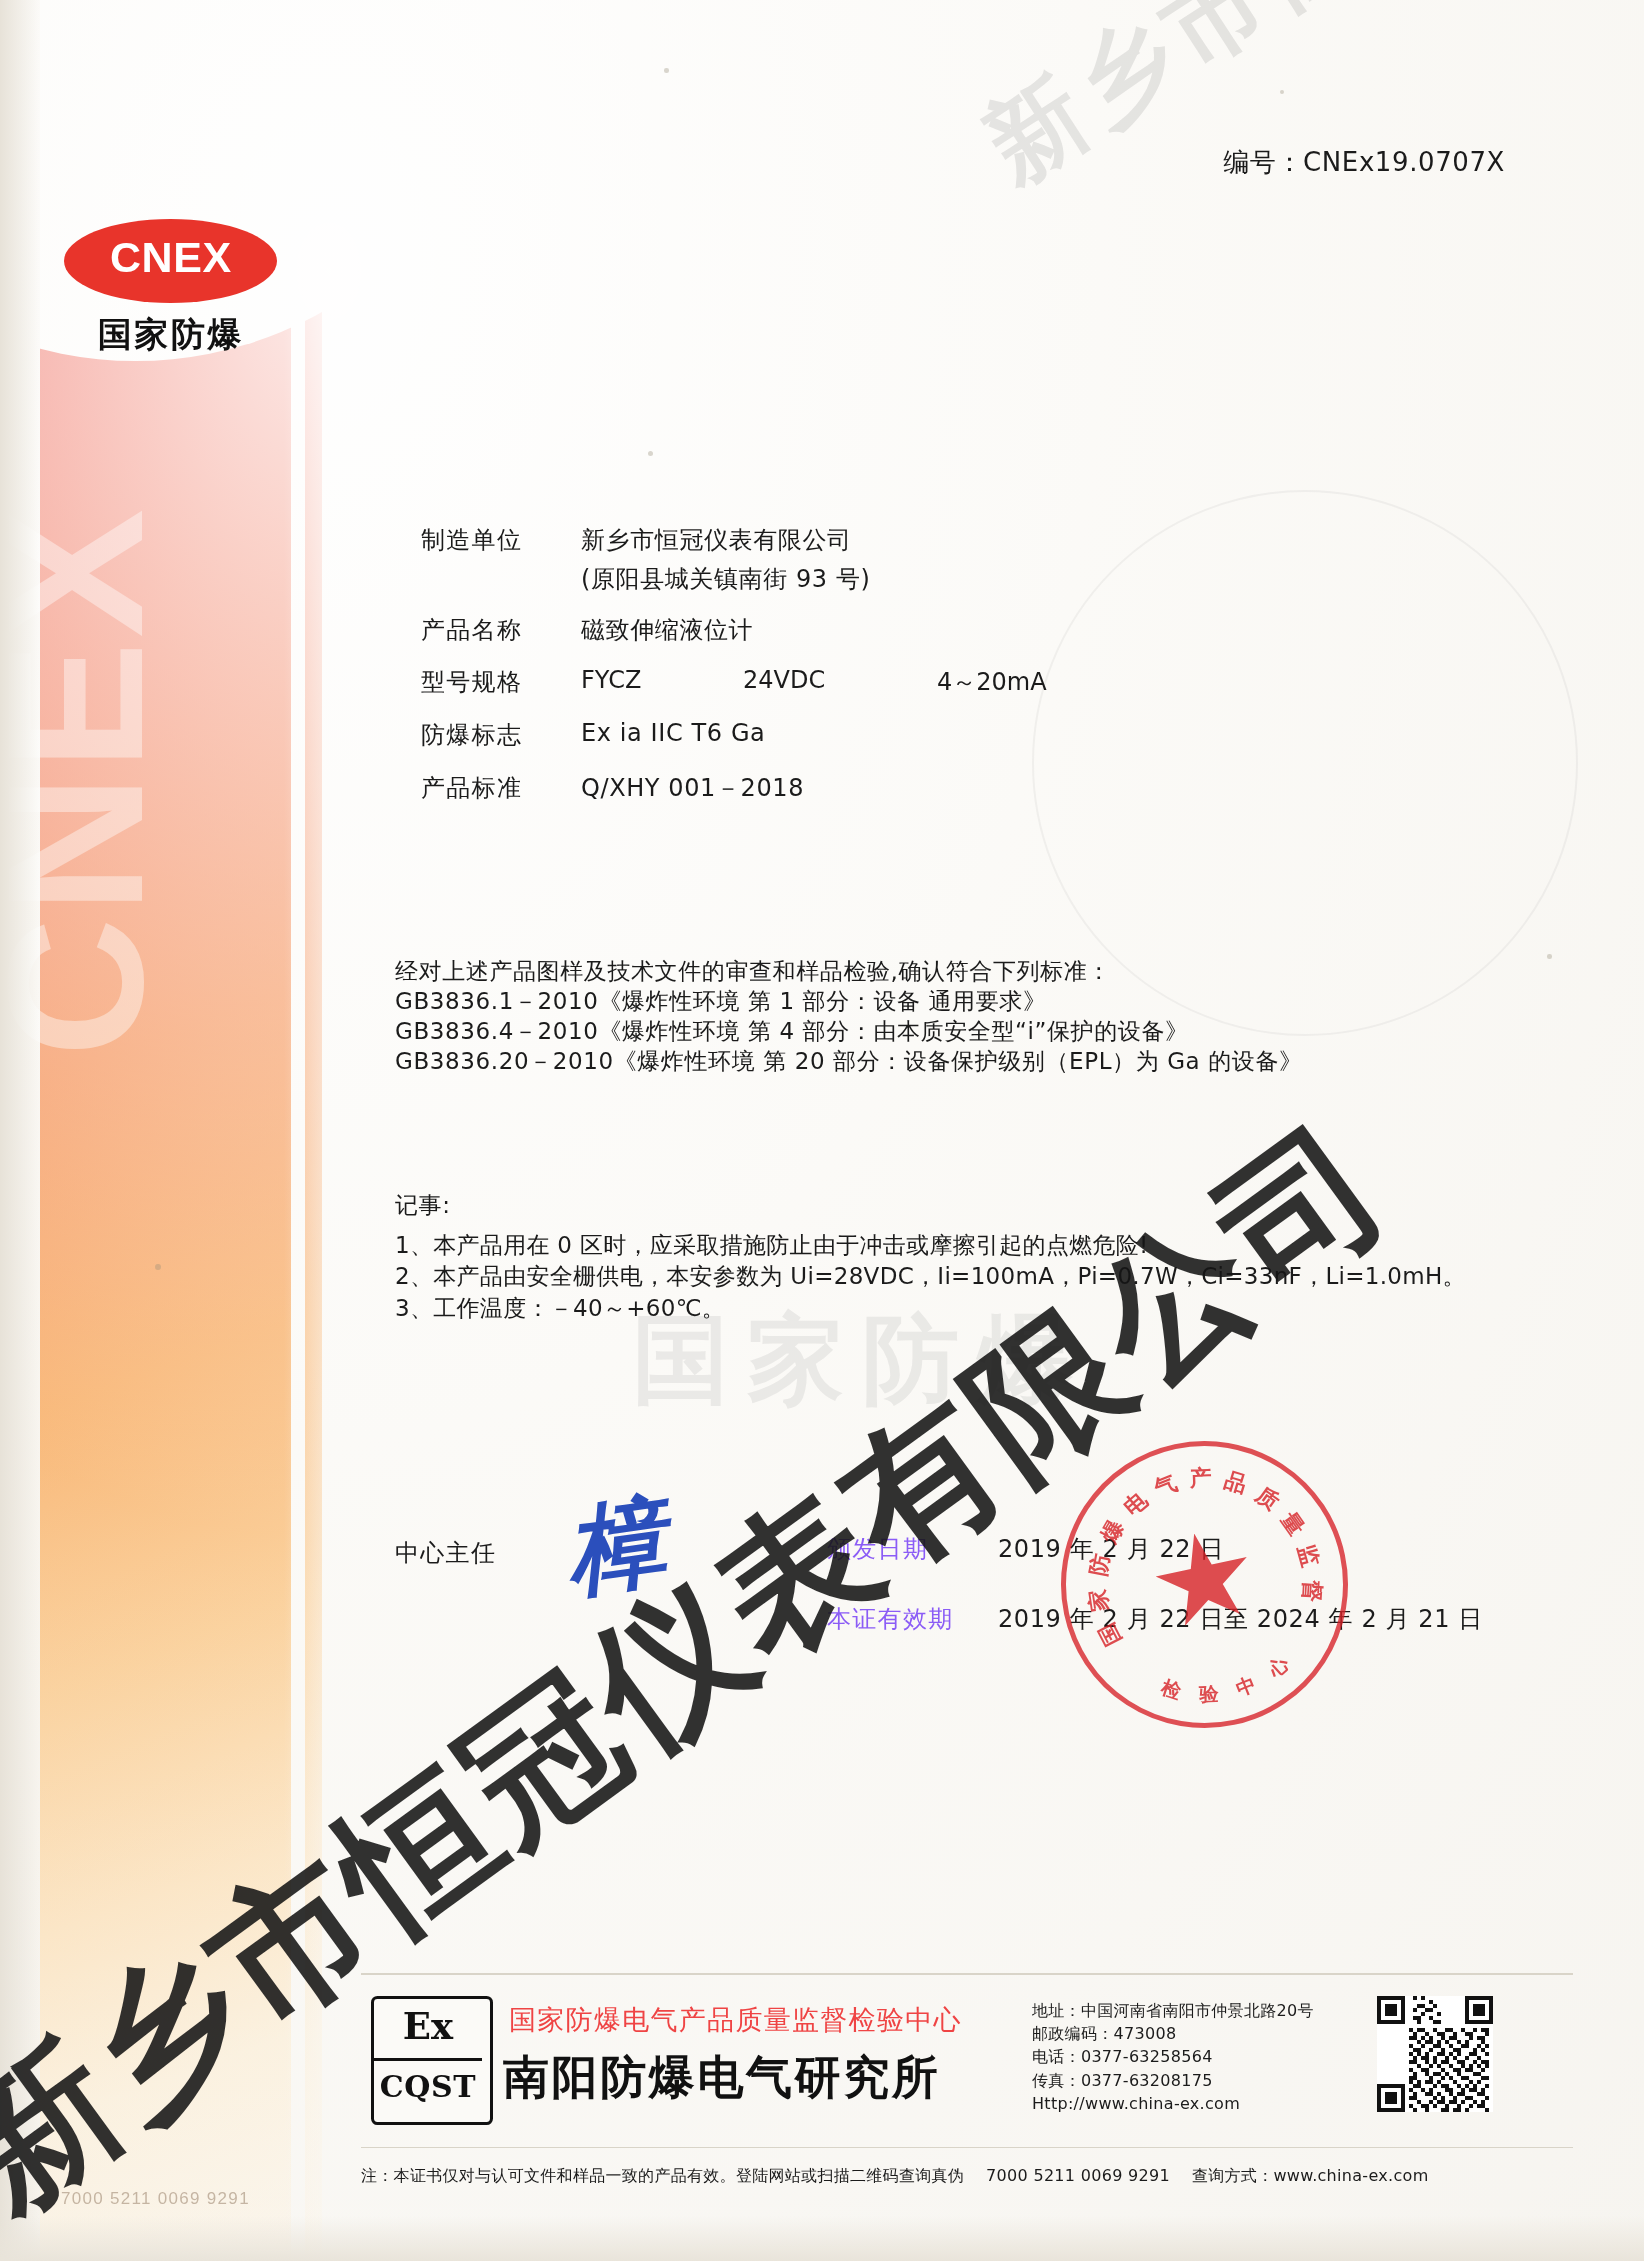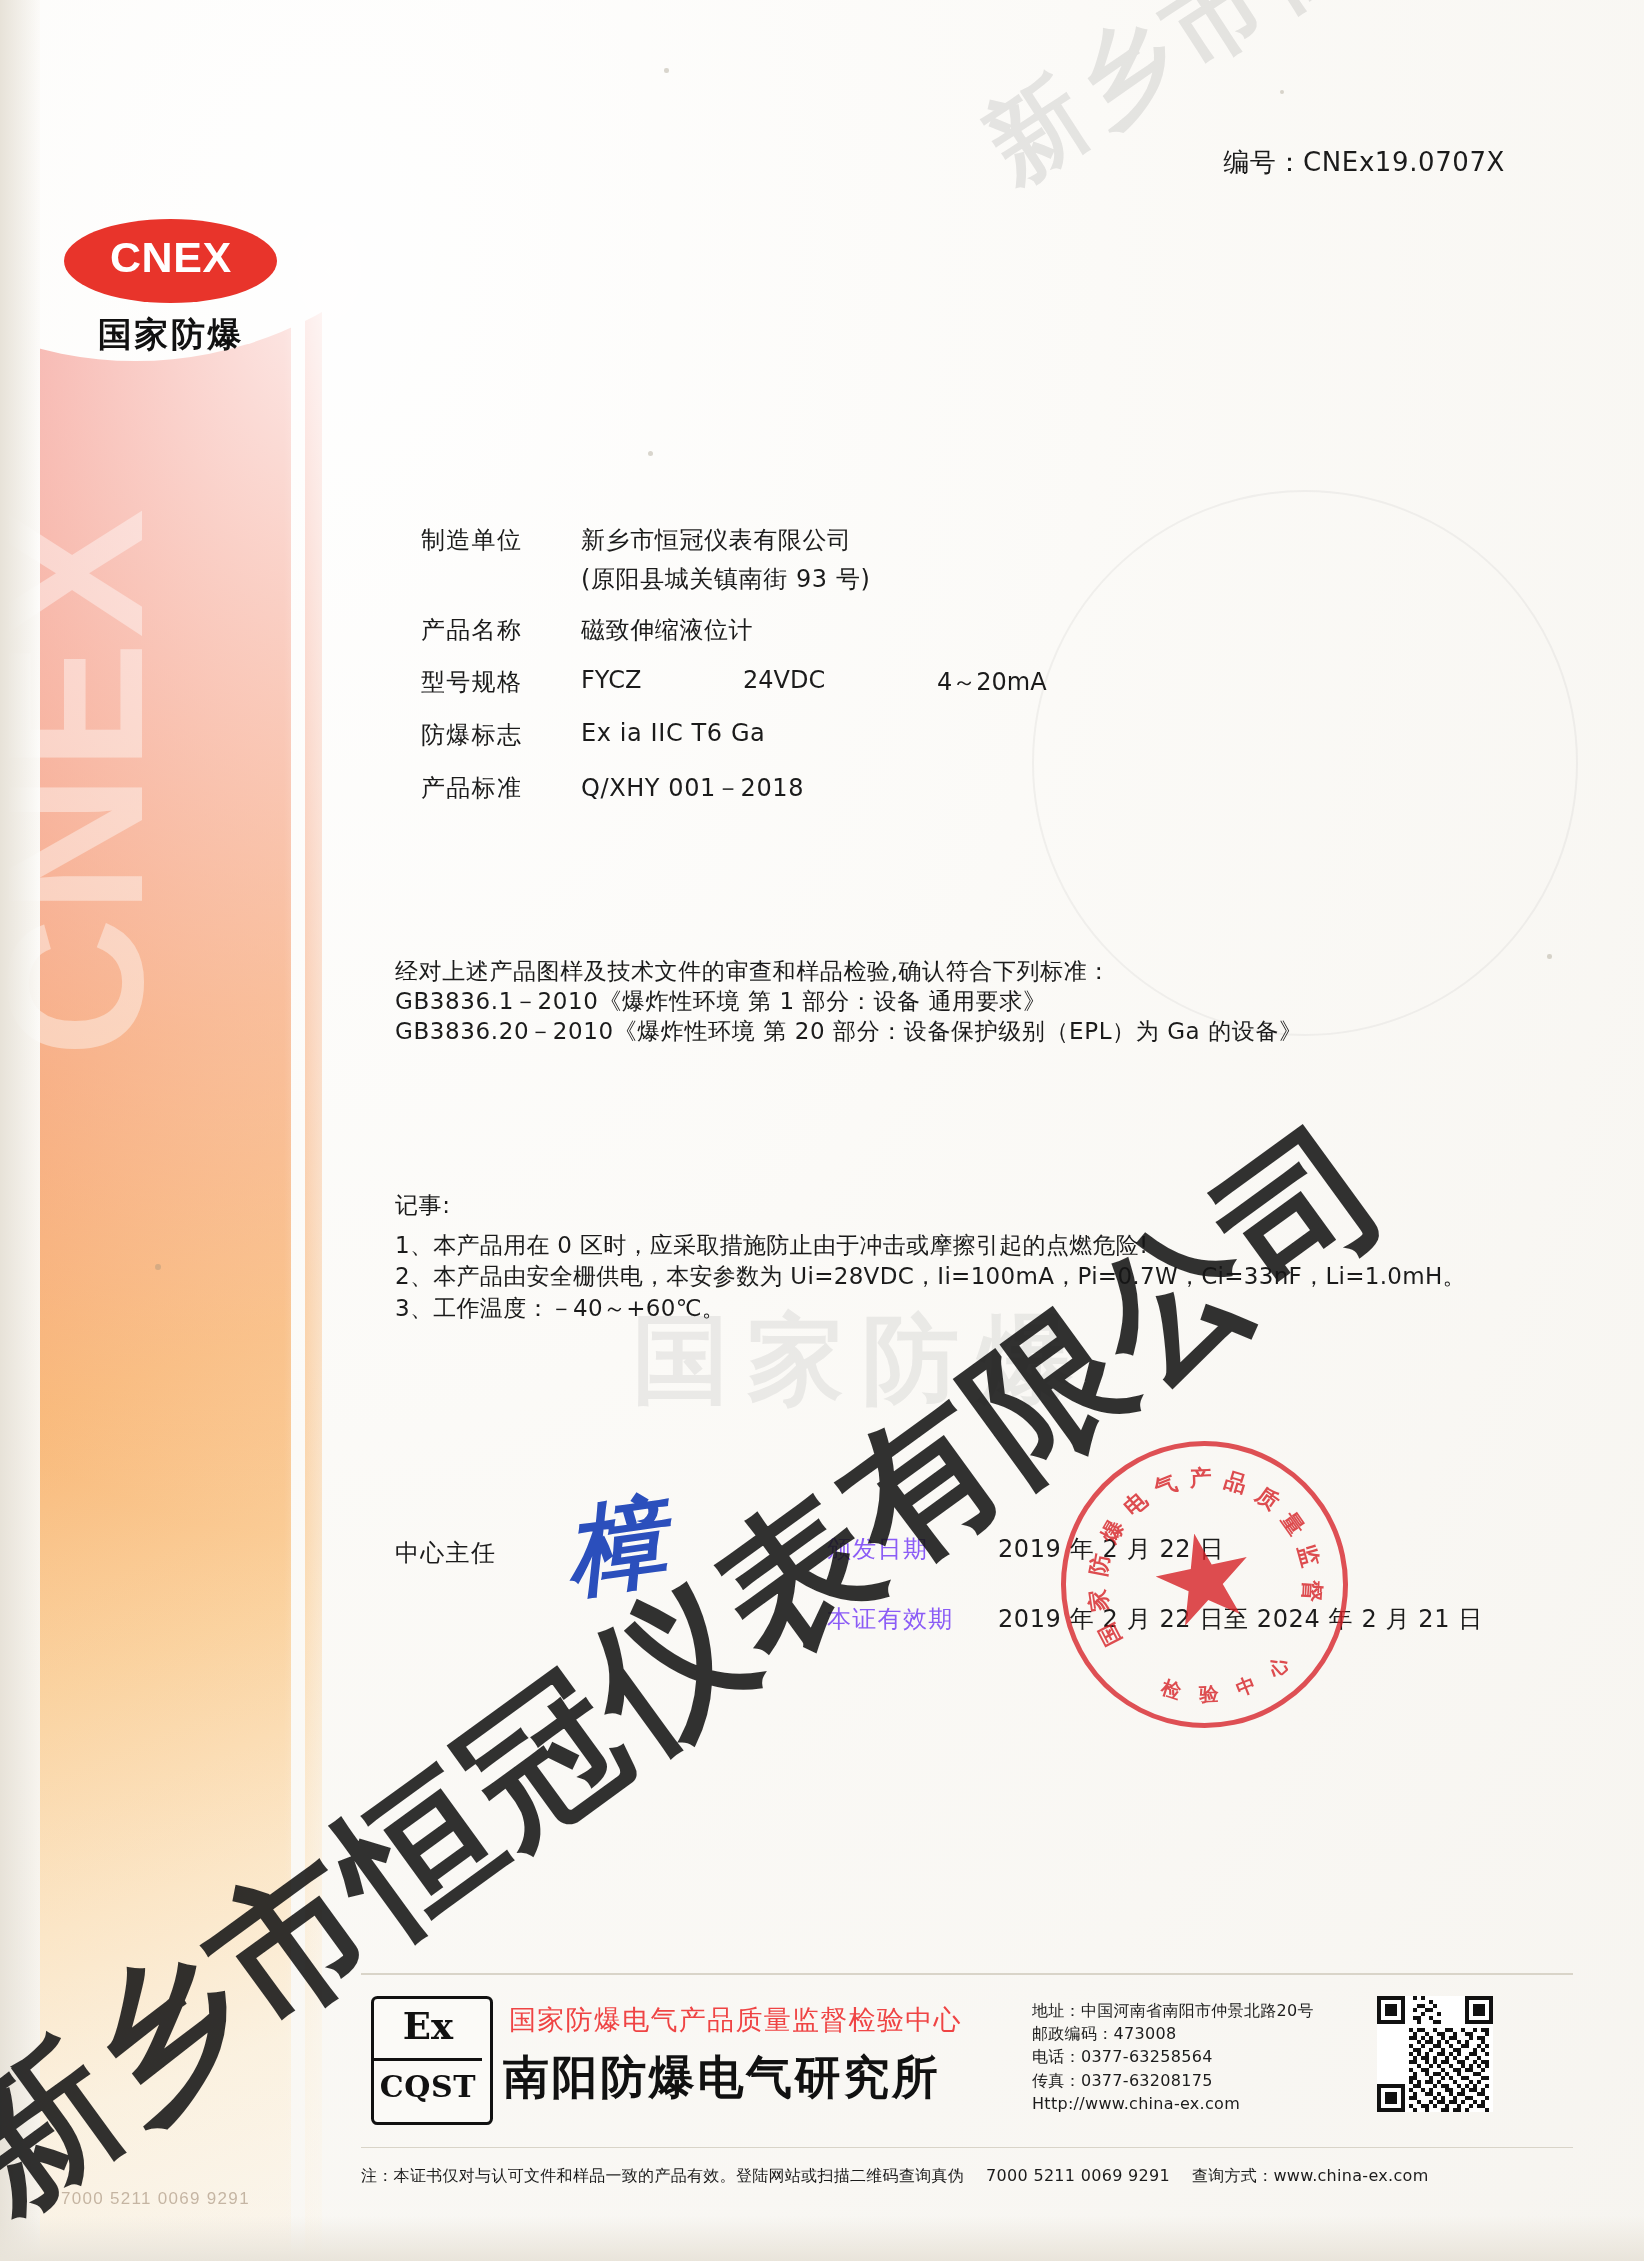--- a/index.html
+++ b/index.html
@@ -342,20 +342,21 @@
     </div>
     <div class="frow" style="height:53px">
       <div class="flabel">产品标准</div>
       <div class="fvalue">Q/XHY 001－2018</div>
     </div>
   </div>
 
   <div id="standards">
     <div class="line">经对上述产品图样及技术文件的审查和样品检验,确认符合下列标准：</div>
     <div class="line">GB3836.1－2010《爆炸性环境  第 1 部分：设备  通用要求》</div>
+    <div class="line">GB3836.4－2010《爆炸性环境  第 4 部分：由本质安全型“i”保护的设备》</div>
     <div class="line">GB3836.20－2010《爆炸性环境  第 20 部分：设备保护级别（EPL）为 Ga 的设备》</div>
   </div>
 
   <div id="notes">
     <div class="nhead">记事:</div>
     <div class="nline">1、本产品用在 0 区时，应采取措施防止由于冲击或摩擦引起的点燃危险!</div>
     <div class="nline">2、本产品由安全栅供电，本安参数为 Ui=28VDC，Ii=100mA，Pi=0.7W，Ci=33nF，Li=1.0mH。</div>
     <div class="nline">3、工作温度：－40～+60℃。</div>
   </div>
 

